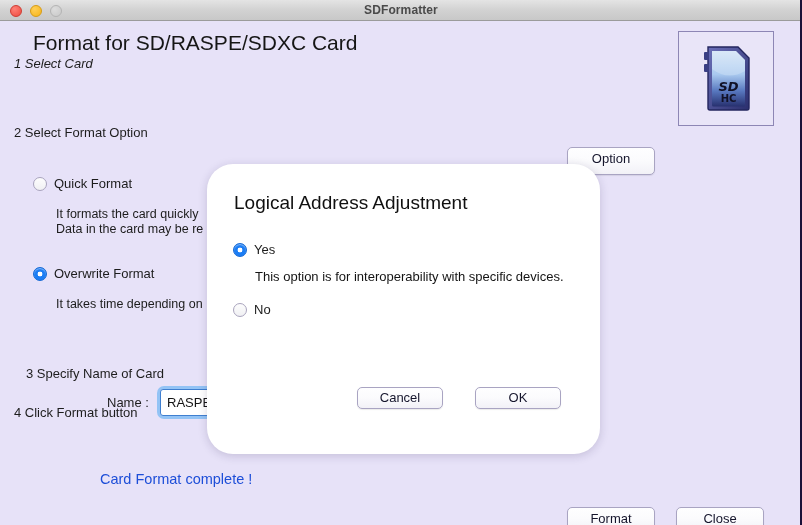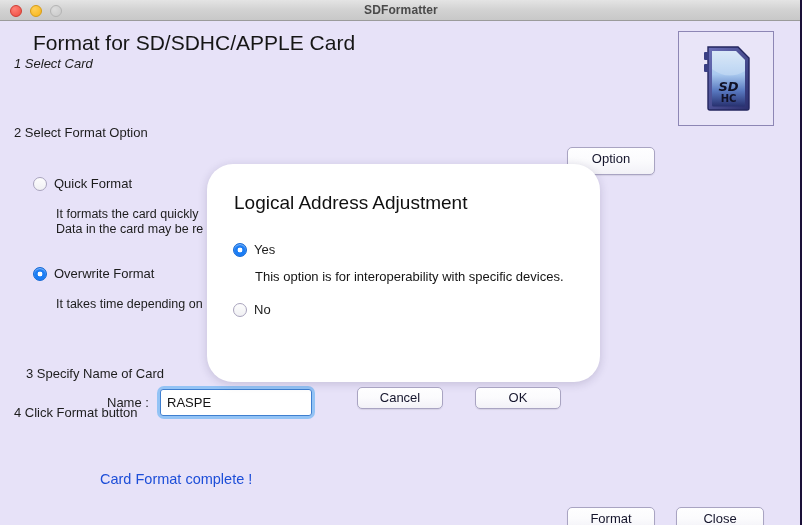--- a/index.html
+++ b/index.html
@@ -229,21 +229,21 @@
     left: 100px; top: 450px;
     font-size: 14.5px;
     color: #1d4ed8;
     white-space: nowrap;
   }
 
   
   #modal-sheet {
     position: absolute;
     left: 207px; top: 143px;
-    width: 393px; height: 218px;
+    width: 393px; height: 290px;
     background: #ffffff;
     border-radius: 26px;
     box-sizing: border-box;
     box-shadow: 0 2px 10px rgba(40,30,80,.18);
   }
   #modal-title {
     position: absolute;
     left: 27px; top: 28px;
     font-size: 19px;
     color: #101010;
@@ -269,21 +269,21 @@
 
   <div id="titlebar">
     <div class="traffic traffic-close"></div>
     <div class="traffic traffic-min"></div>
     <div class="traffic traffic-zoom"></div>
     <div class="title">SDFormatter</div>
   </div>
 
   <div id="content">
 
-    <div id="page-title">Format for SD/SDHC/APPLE Card</div>
+    <div id="page-title">Format for SD/RASPE/SDXC Card</div>
 
     <div id="sd-card-box">
       <svg id="sd-card-art" viewBox="0 0 52 67">
         <defs>
           <linearGradient id="cardFace" x1="0" y1="0" x2="0" y2="1">
             <stop offset="0%" stop-color="#cfe2f6"></stop>
             <stop offset="42%" stop-color="#a9c9ef"></stop>
             <stop offset="72%" stop-color="#5878bf"></stop>
             <stop offset="100%" stop-color="#27306f"></stop>
           </linearGradient>

